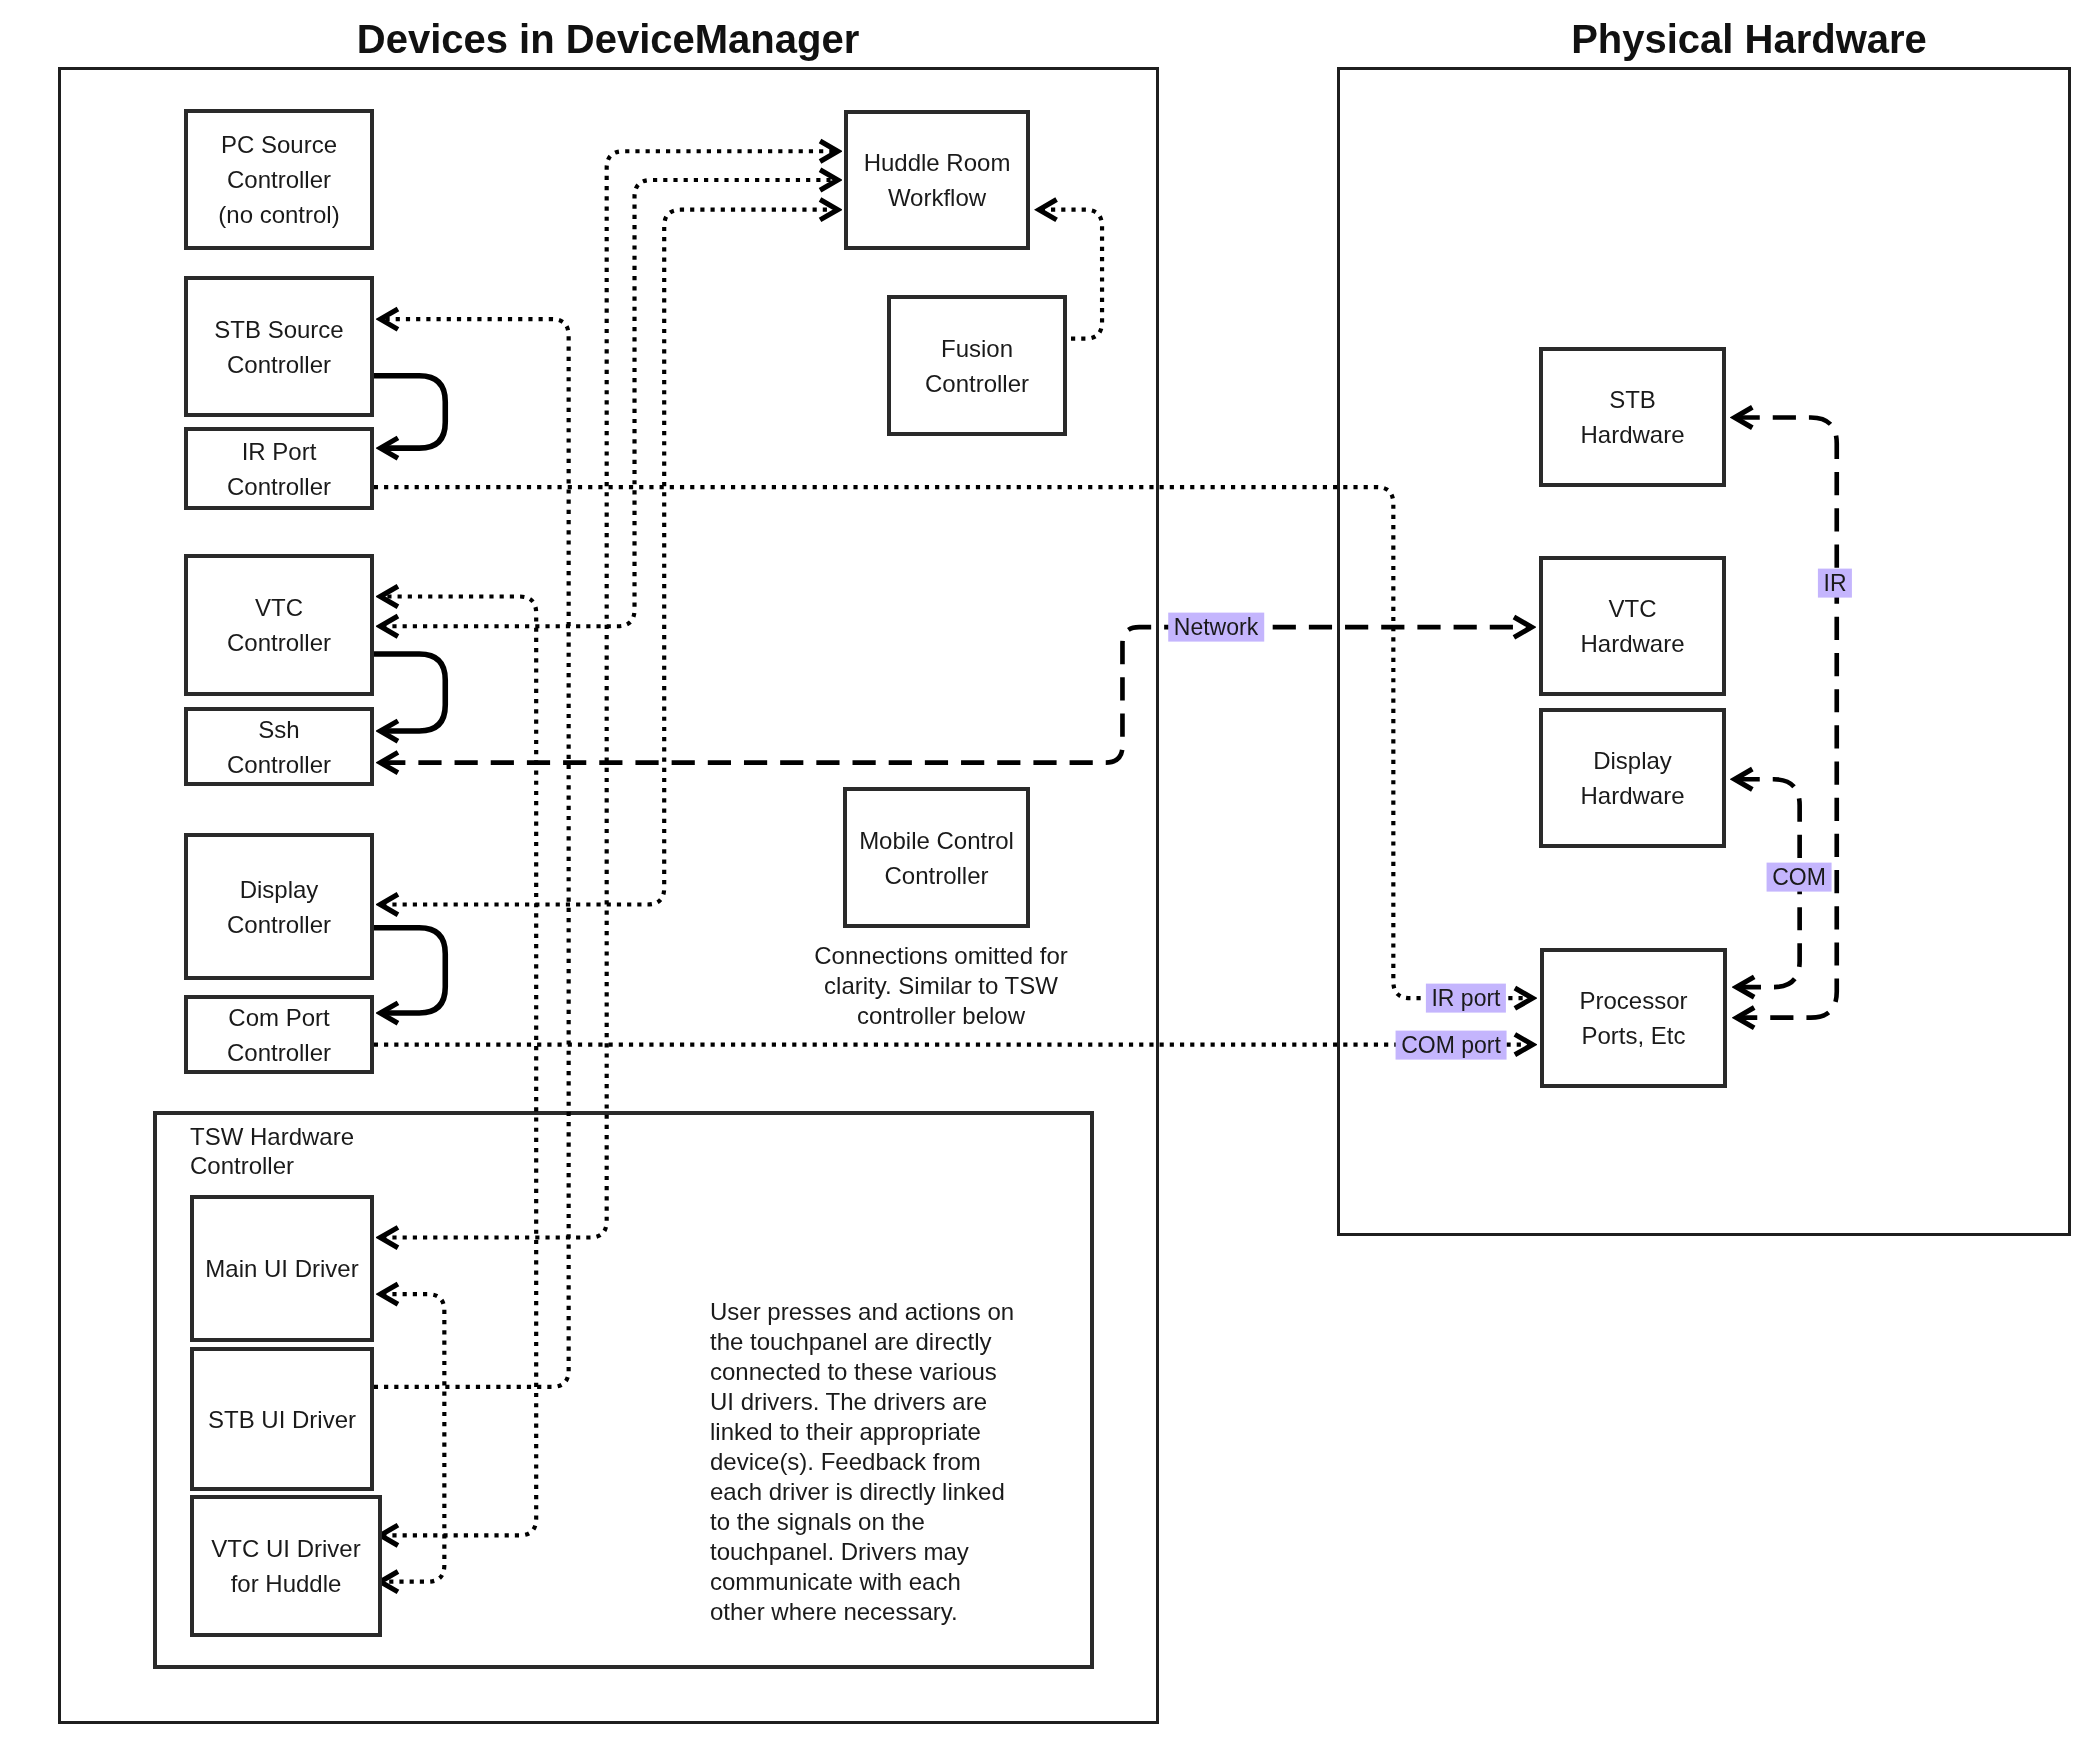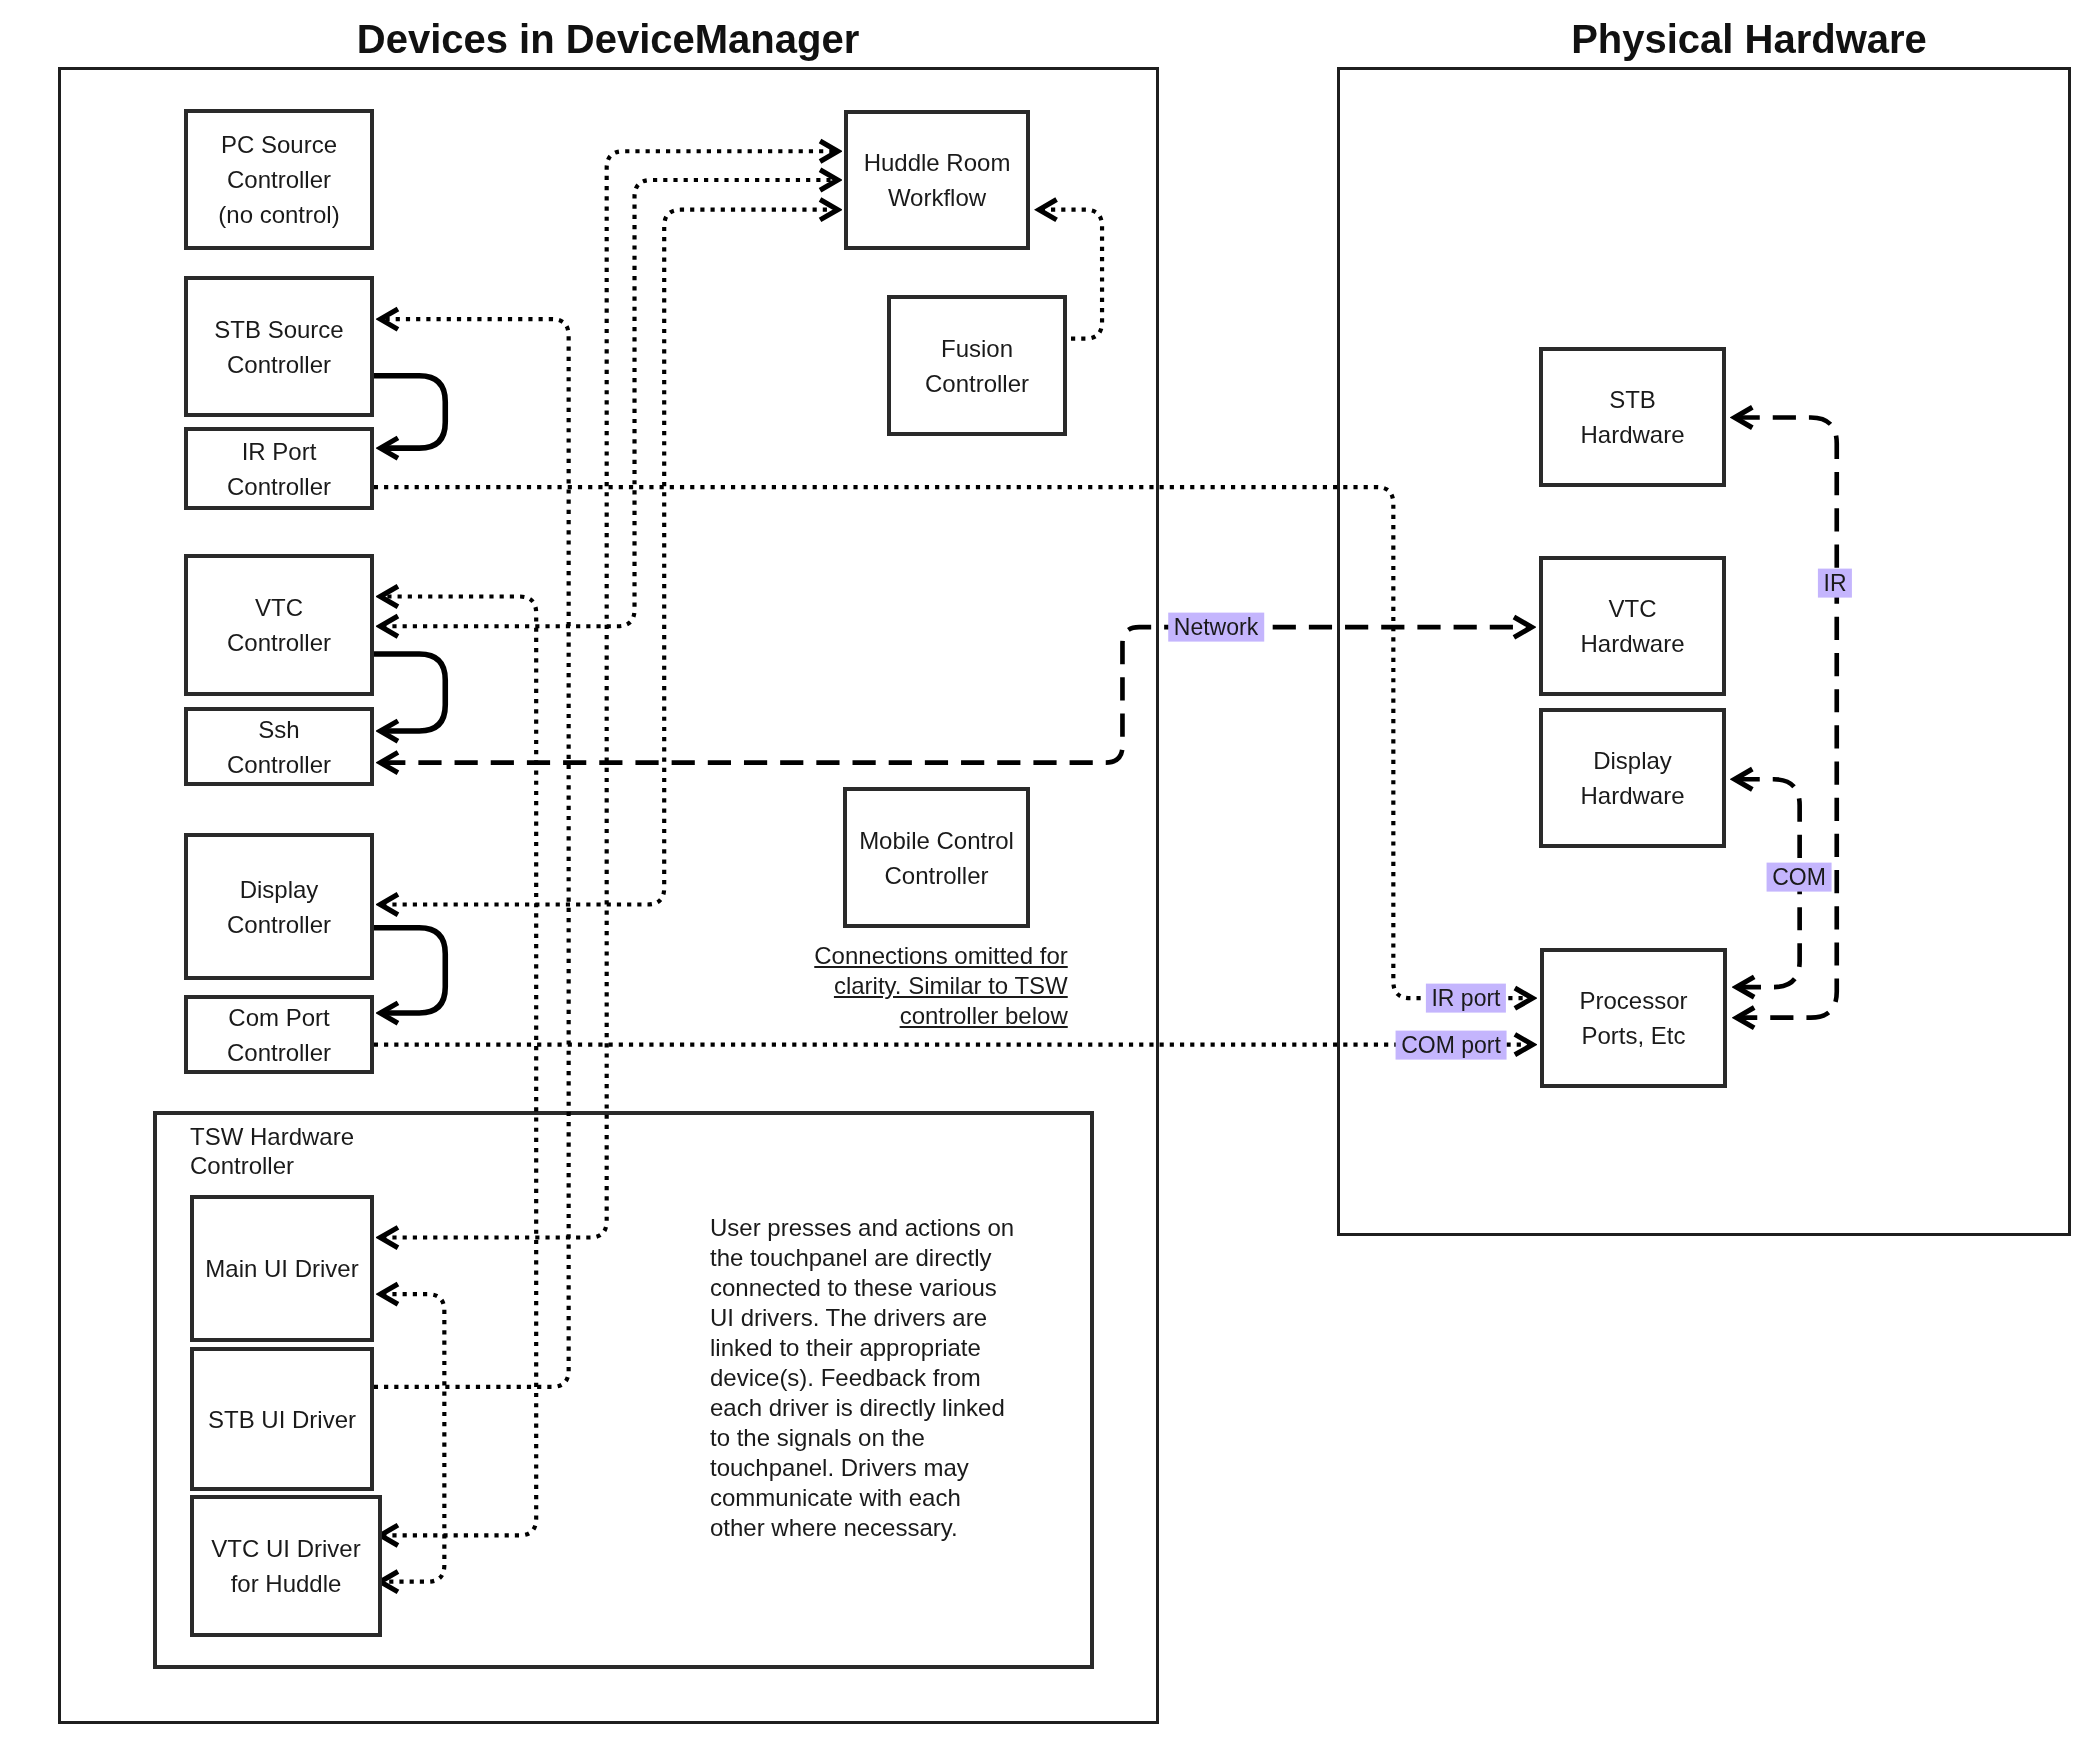--- a/index.html
+++ b/index.html
@@ -9,21 +9,21 @@
   .wires{position:absolute;left:0;top:0;}
   .node{position:absolute;border:4.6px solid #2a2a2a;background:#fff;box-sizing:border-box;
         display:flex;align-items:center;justify-content:center;text-align:center;}
   .node .lbl{font-size:24px;line-height:35px;white-space:pre-line;color:#1a1a1a;}
   .group-box{position:absolute;border:4.6px solid #2a2a2a;background:transparent;box-sizing:border-box;}
   .group-lbl{position:absolute;font-size:24px;line-height:29px;white-space:pre-line;color:#1a1a1a;}
   .big-title{position:absolute;font-size:40px;font-weight:bold;color:#111;transform:translateX(-50%);white-space:nowrap;}
   .wire-label{position:absolute;font-size:23px;color:#1a1a1a;background:#c4b5fd;padding:0.9px 5.6px;
               transform:translate(-50%,-50%);white-space:nowrap;}
   .note{position:absolute;font-size:24px;line-height:30px;white-space:pre-line;color:#1a1a1a;}
-  .note.center{text-align:right;transform:translateX(-50%);text-decoration:underline;}
+  .note.center{text-align:center;transform:translateX(-50%);}
 </style>
 </head>
 <body>
 
 <div class="stage">
 
   <div class="big-title" style="left:608px;top:16.7px;">Devices in DeviceManager</div>
   <div class="big-title" style="left:1749px;top:16.7px;">Physical Hardware</div>
 
   <div class="panel" style="left:58px;top:67px;width:1101px;height:1657px;"></div>
@@ -139,21 +139,21 @@
 
   <div class="wire-label" style="left:1216px;top:627px;">Network</div>
   <div class="wire-label" style="left:1835px;top:583px;">IR</div>
   <div class="wire-label" style="left:1799px;top:877px;">COM</div>
   <div class="wire-label" style="left:1466px;top:998px;">IR port</div>
   <div class="wire-label" style="left:1451px;top:1045px;">COM port</div>
 
   <div class="note center" style="left:941px;top:941px;">Connections omitted for
 clarity. Similar to TSW
 controller below</div>
-  <div class="note" style="left:710px;top:1213px;width:371px;">User presses and actions on
+  <div class="note" style="left:710px;top:1297px;width:371px;">User presses and actions on
 the touchpanel are directly
 connected to these various
 UI drivers.  The drivers are
 linked to their appropriate
 device(s). Feedback from
 each driver is directly linked
 to the signals on the
 touchpanel. Drivers may
 communicate with each
 other where necessary.</div>

